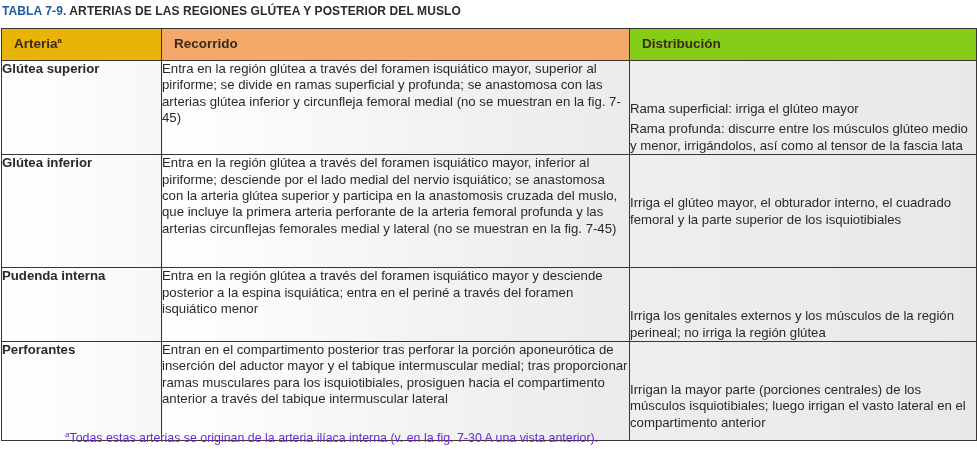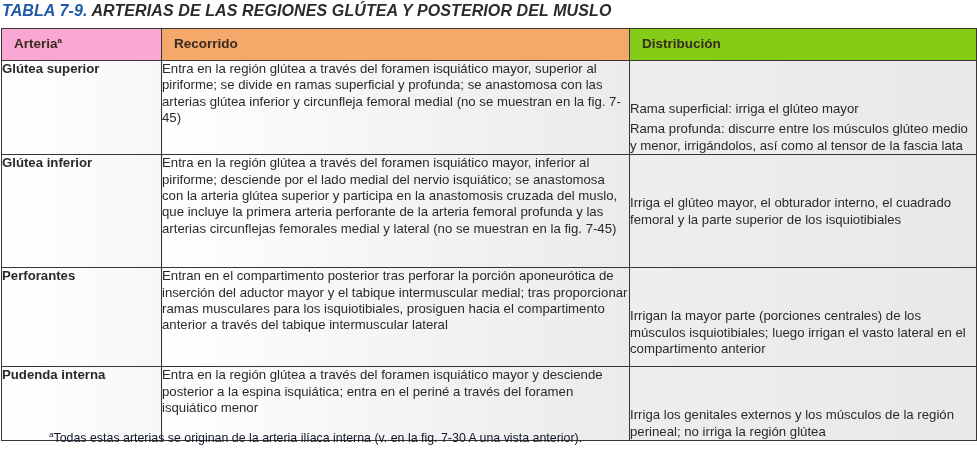--- a/index.html
+++ b/index.html
@@ -12,26 +12,25 @@
     height: 449px;
     position: relative;
     overflow: hidden;
     font-family: "Liberation Sans", "DejaVu Sans", sans-serif;
     color: #2a2a2a;
   }
   .title {
     position: absolute;
     left: 2px;
     top: 1px;
-    font-size: 16px;
+    font-size: 12px;
     font-weight: bold;
     letter-spacing: 0.1px;
     white-space: nowrap;
     line-height: 20px;
-    font-style: italic;
   }
   .title .num {
     color: #1f5aa6;
   }
   .title .text {
     color: #2d2a28;
   }
   table.t {
     position: absolute;
     left: 1px;
@@ -49,21 +48,21 @@
     padding: 0;
   }
   table.t th {
     height: 31px;
     font-weight: bold;
     color: #3b2a1e;
     font-size: 13.5px;
     vertical-align: middle;
     padding-left: 12px;
   }
-  th.h-arteria { background: #f9a8d4; }
+  th.h-arteria { background: #eab308; }
   th.h-recorrido { background: #f4a96a; }
   th.h-distribucion { background: #84cc16; }
   td.c-name {
     font-weight: bold;
     padding: 8px 6px 6px 12px;
     background: linear-gradient(to right, #ffffff, #f7f7f7);
     color: #2a2a2a;
     margin-top: 13px;
   }
   td.c-rec {
@@ -77,24 +76,24 @@
   }
   .para { display: block; margin-top: 40px; }
   .para + .para { margin-top: 4px; }
   .sup {
     font-size: 8px;
     vertical-align: super;
     line-height: 0;
   }
   .footnote {
     position: absolute;
-    left: 1px;
+    left: 17px;
     top: 431px;
     font-size: 12.4px;
-    color: #0f172a;
+    color: #6d28d9;
     white-space: nowrap;
     padding-left: 48px;
   }
   .footnote .sup { font-size: 8px; }
 </style>
 </head>
 <body>
 
 <div class="title">
   <span class="num">TABLA 7-9.</span>
@@ -123,32 +122,32 @@
         <span class="para">Rama profunda: discurre entre los músculos glúteo medio y menor, irrigándolos, así como al tensor de la fascia lata</span>
       </td>
     </tr>
     <tr style="height:113px">
       <td class="c-name">Glútea inferior</td>
       <td class="c-rec">Entra en la región glútea a través del foramen isquiático mayor, inferior al piriforme; desciende por el lado medial del nervio isquiático; se anastomosa con la arteria glútea superior y participa en la anastomosis cruzada del muslo, que incluye la primera arteria perforante de la arteria femoral profunda y las arterias circunflejas femorales medial y lateral (no se muestran en la fig. 7-45)</td>
       <td class="c-dist">
         <span class="para">Irriga el glúteo mayor, el obturador interno, el cuadrado femoral y la parte superior de los isquiotibiales</span>
       </td>
     </tr>
+    <tr style="height:66px">
+      <td class="c-name">Pudenda interna</td>
+      <td class="c-rec">Entra en la región glútea a través del foramen isquiático mayor y desciende posterior a la espina isquiática; entra en el periné a través del foramen isquiático menor</td>
+      <td class="c-dist">
+        <span class="para">Irriga los genitales externos y los músculos de la región perineal; no irriga la región glútea</span>
+      </td>
+    </tr>
     <tr style="height:99px">
       <td class="c-name">Perforantes</td>
       <td class="c-rec">Entran en el compartimento posterior tras perforar la porción aponeurótica de inserción del aductor mayor y el tabique intermuscular medial; tras proporcionar ramas musculares para los isquiotibiales, prosiguen hacia el compartimento anterior a través del tabique intermuscular lateral</td>
       <td class="c-dist">
         <span class="para">Irrigan la mayor parte (porciones centrales) de los músculos isquiotibiales; luego irrigan el vasto lateral en el compartimento anterior</span>
-      </td>
-    </tr>
-    <tr style="height:66px">
-      <td class="c-name">Pudenda interna</td>
-      <td class="c-rec">Entra en la región glútea a través del foramen isquiático mayor y desciende posterior a la espina isquiática; entra en el periné a través del foramen isquiático menor</td>
-      <td class="c-dist">
-        <span class="para">Irriga los genitales externos y los músculos de la región perineal; no irriga la región glútea</span>
       </td>
     </tr>
   </tbody>
 </table>
 
 <div class="footnote">
   <span class="sup">a</span><span>Todas estas arterias se originan de la arteria ilíaca interna (v. en la fig. 7-30 A una vista anterior).</span>
 </div>
 
 </body></html>

